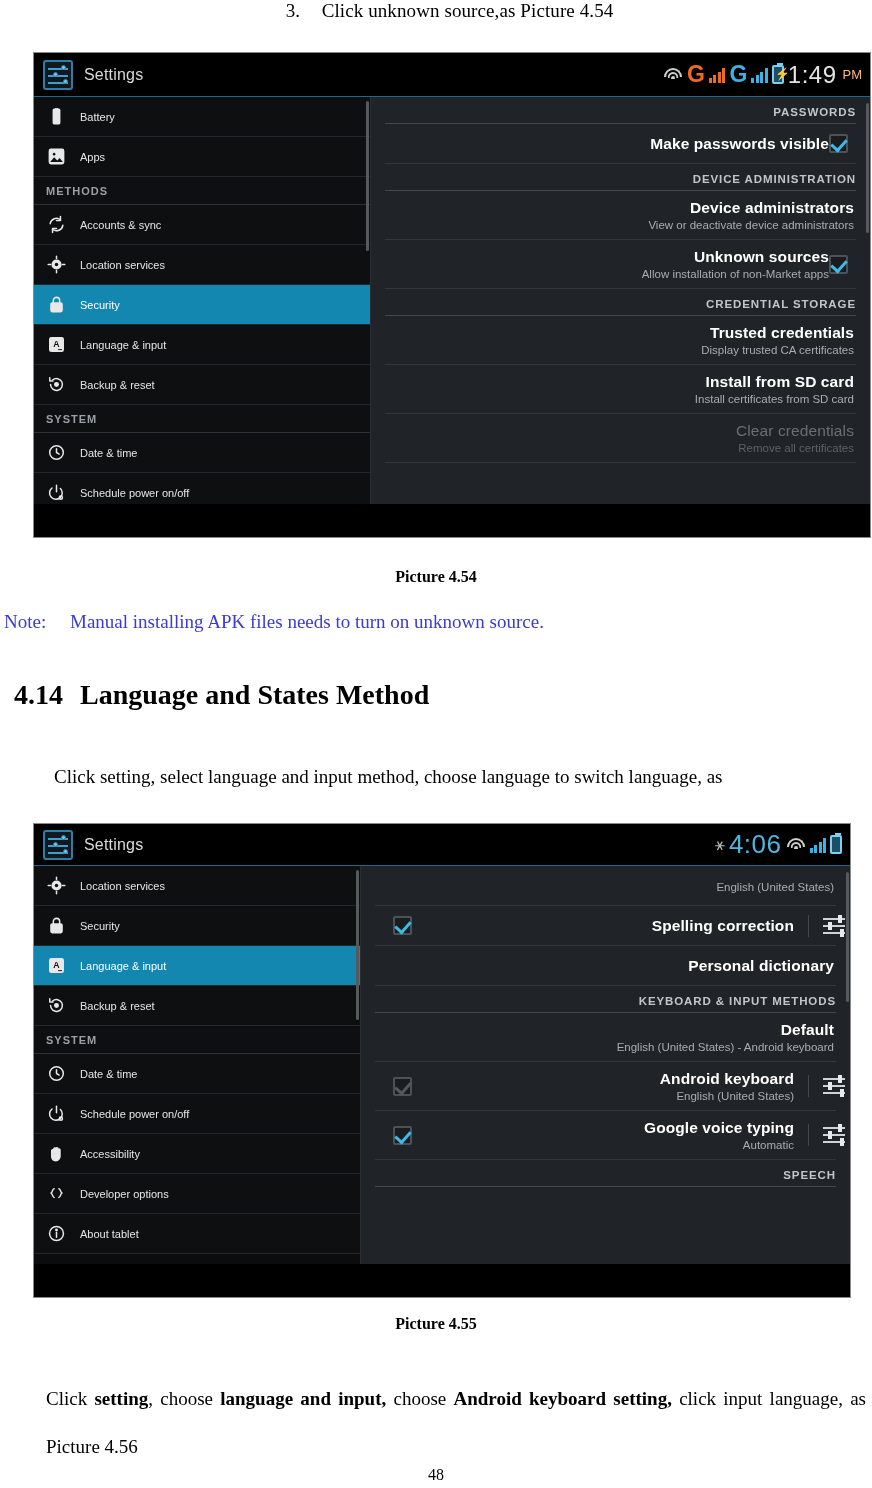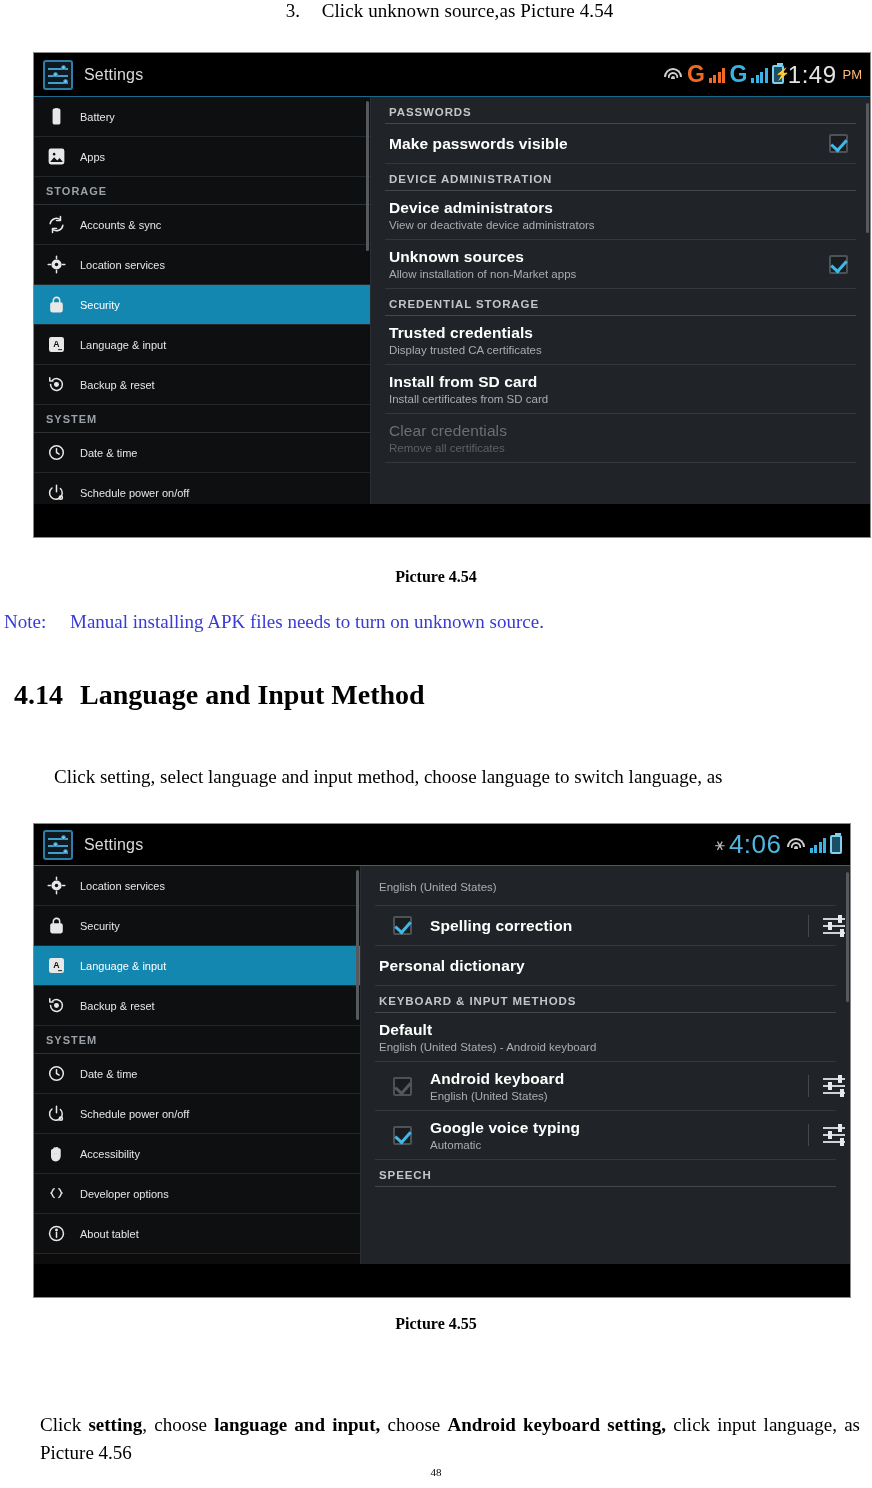--- a/index.html
+++ b/index.html
@@ -56,35 +56,34 @@
   .para1 {
     position: absolute;
     left: 54px;
     top: 762px;
     width: 790px;
     font-size: 19px;
     line-height: 30px;
   }
   .para2 {
     position: absolute;
-    left: 40px;
+    left: 46px;
     top: 1375px;
     width: 820px;
     font-size: 19px;
-    line-height: 28px;
+    line-height: 48px;
     text-align: justify;
-    margin-top: 36px;
   }
   .para2 b { font-weight: bold; }
   .page-num {
     position: absolute;
     left: 0; right: 0;
     top: 1466px;
     text-align: center;
-    font-size: 11px;
+    font-size: 16px;
   }
 
   
   .shot {
     position: absolute;
     background: #000;
     border: 1px solid #8a8a8a;
     overflow: hidden;
     font-family: "Liberation Sans", sans-serif;
     color: #e8e8e8;
@@ -231,21 +230,21 @@
   .navicon svg { display:block; }
 
   
   .pane {
     flex: 1;
     background: #202327;
     padding: 0 0 0 0;
     overflow: hidden;
     position: relative;
   }
-  .pane-inner { padding: 0 14px 0 14px; }
+  .pane-inner { padding: 0 14px 0 14px; text-align: right; }
   .sechdr {
     font-size: 11.5px;
     font-weight: bold;
     letter-spacing: .9px;
     color: #c2c6ca;
     padding: 9px 0 5px 4px;
     border-bottom: 1px solid #44484c;
   }
   .item {
     display: flex;
@@ -391,21 +390,21 @@
         <div class="navrow">
           <span class="navicon">
             <svg width="19" height="19" viewBox="0 0 24 24" fill="none" stroke="#e8e8e8" stroke-width="1.9" stroke-linecap="round" stroke-linejoin="round">
               <rect x="3" y="3" width="18" height="18" rx="2" fill="#e8e8e8" stroke="#e8e8e8"></rect>
               <circle cx="9" cy="9" r="1.6" fill="#111" stroke="none"></circle>
               <path d="M4 19l5-6 4 4 3-3 4 5z" fill="#111" stroke="none"></path>
             </svg>
           </span>
           <span class="lbl">Apps</span>
         </div>
-        <div class="navhdr">STORAGE</div>
+        <div class="navhdr">METHODS</div>
         <div class="navrow">
           <span class="navicon">
             <svg width="19" height="19" viewBox="0 0 24 24" fill="none" stroke="#e8e8e8" stroke-width="1.9" stroke-linecap="round" stroke-linejoin="round">
               <path d="M4 11a8 8 0 0 1 13-5"></path>
               <path d="M20 13a8 8 0 0 1-13 5"></path>
               <path d="M17 2v5h-5"></path>
               <path d="M7 22v-5h5"></path>
             </svg>
           </span>
           <span class="lbl">Accounts &amp; sync</span>
@@ -520,21 +519,21 @@
   <div class="bottombar"></div>
 </div>
 
 <div class="caption" style="top:568px">Picture 4.54</div>
 
 <div class="note-line">
   <span class="note-label">Note:</span><span>Manual installing APK files needs to turn on unknown source.</span>
 </div>
 
 <div class="h2">
-  <span class="h2num">4.14</span><span>Language and Input Method</span>
+  <span class="h2num">4.14</span><span>Language and States Method</span>
 </div>
 
 <div class="para1">Click setting, select language and input method, choose language to switch language, as</div>
 
 <div class="shot" id="shot-455">
   <div class="titlebar">
     <div class="app-icon">
       <i></i>
         <i></i>
         <i></i>

